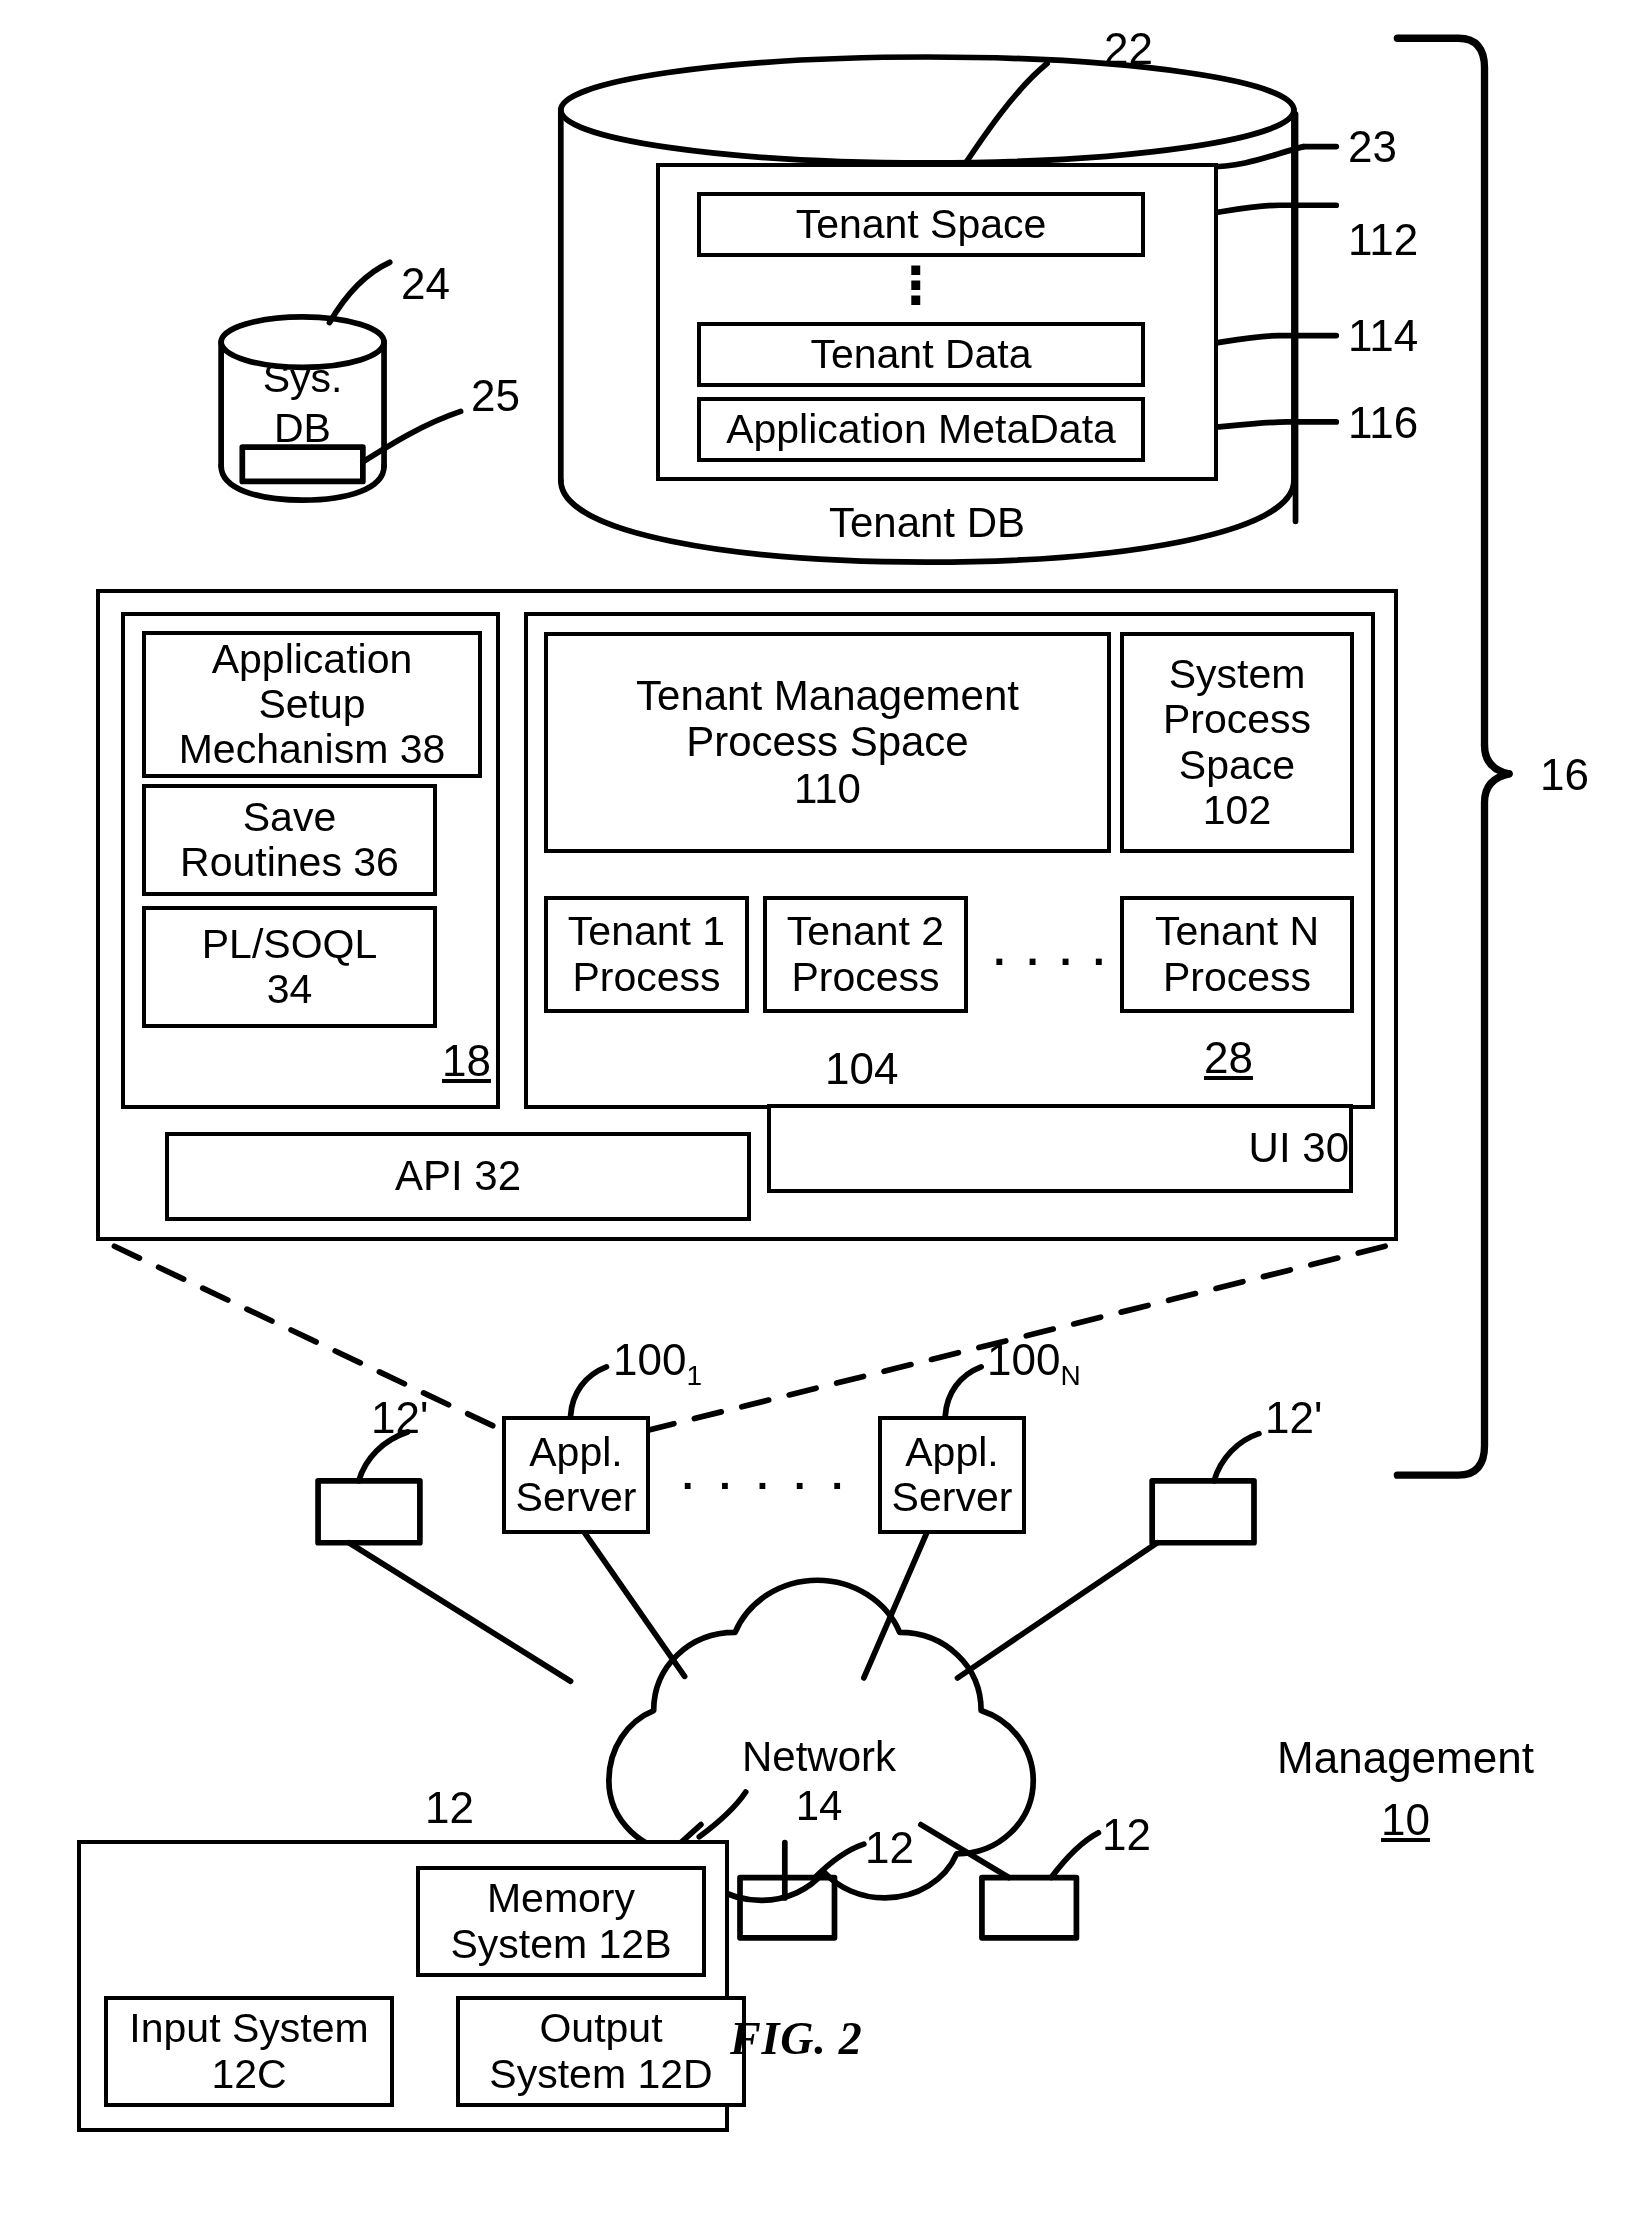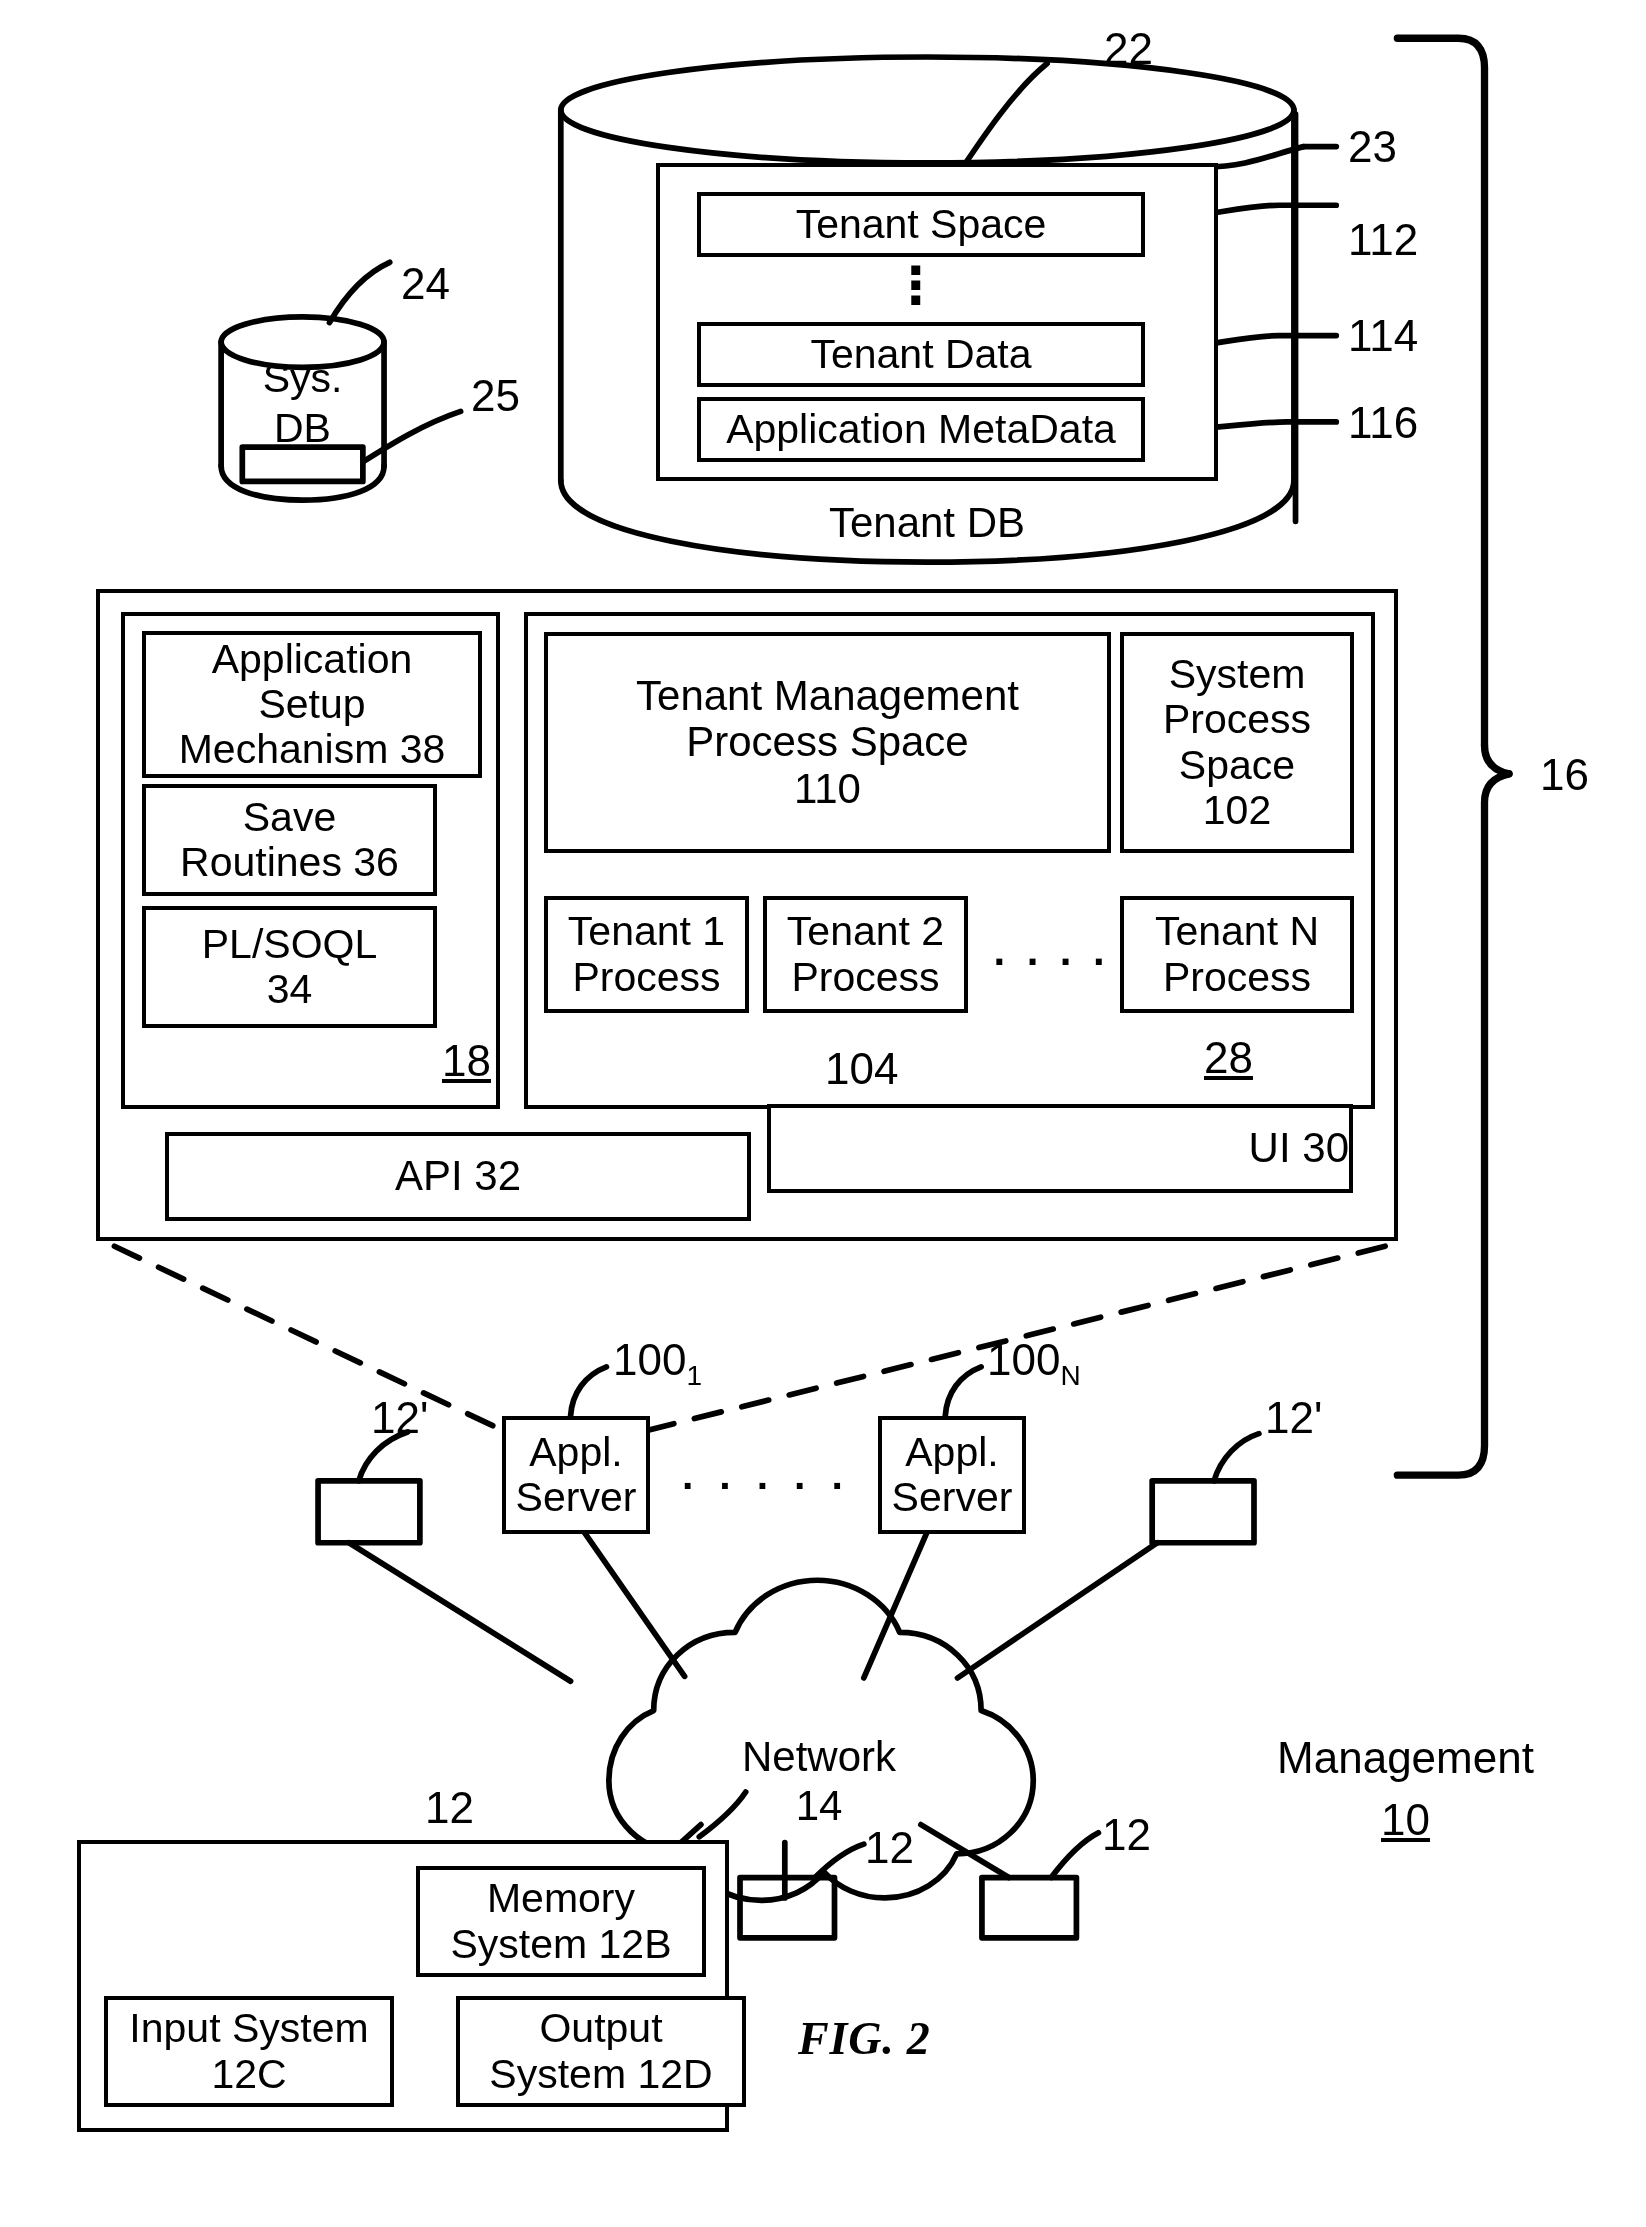--- a/index.html
+++ b/index.html
@@ -286,16 +286,16 @@
       <span>Output</span><br>
       <span>System 12D</span>
     </span>
   </div>
 
   <div class="refnum" style="left:425px;top:1783px;">12</div>
 
   <div class="refnum" style="left:865px;top:1823px;">12</div>
   <div class="refnum" style="left:1102px;top:1810px;">12</div>
 
-  <div class="figcap" style="left:798px;top:2012px;">FIG. 2</div>
+  <div class="figcap" style="left:730px;top:2012px;">FIG. 2</div>
 
 </div>
 
 
 </body></html>

